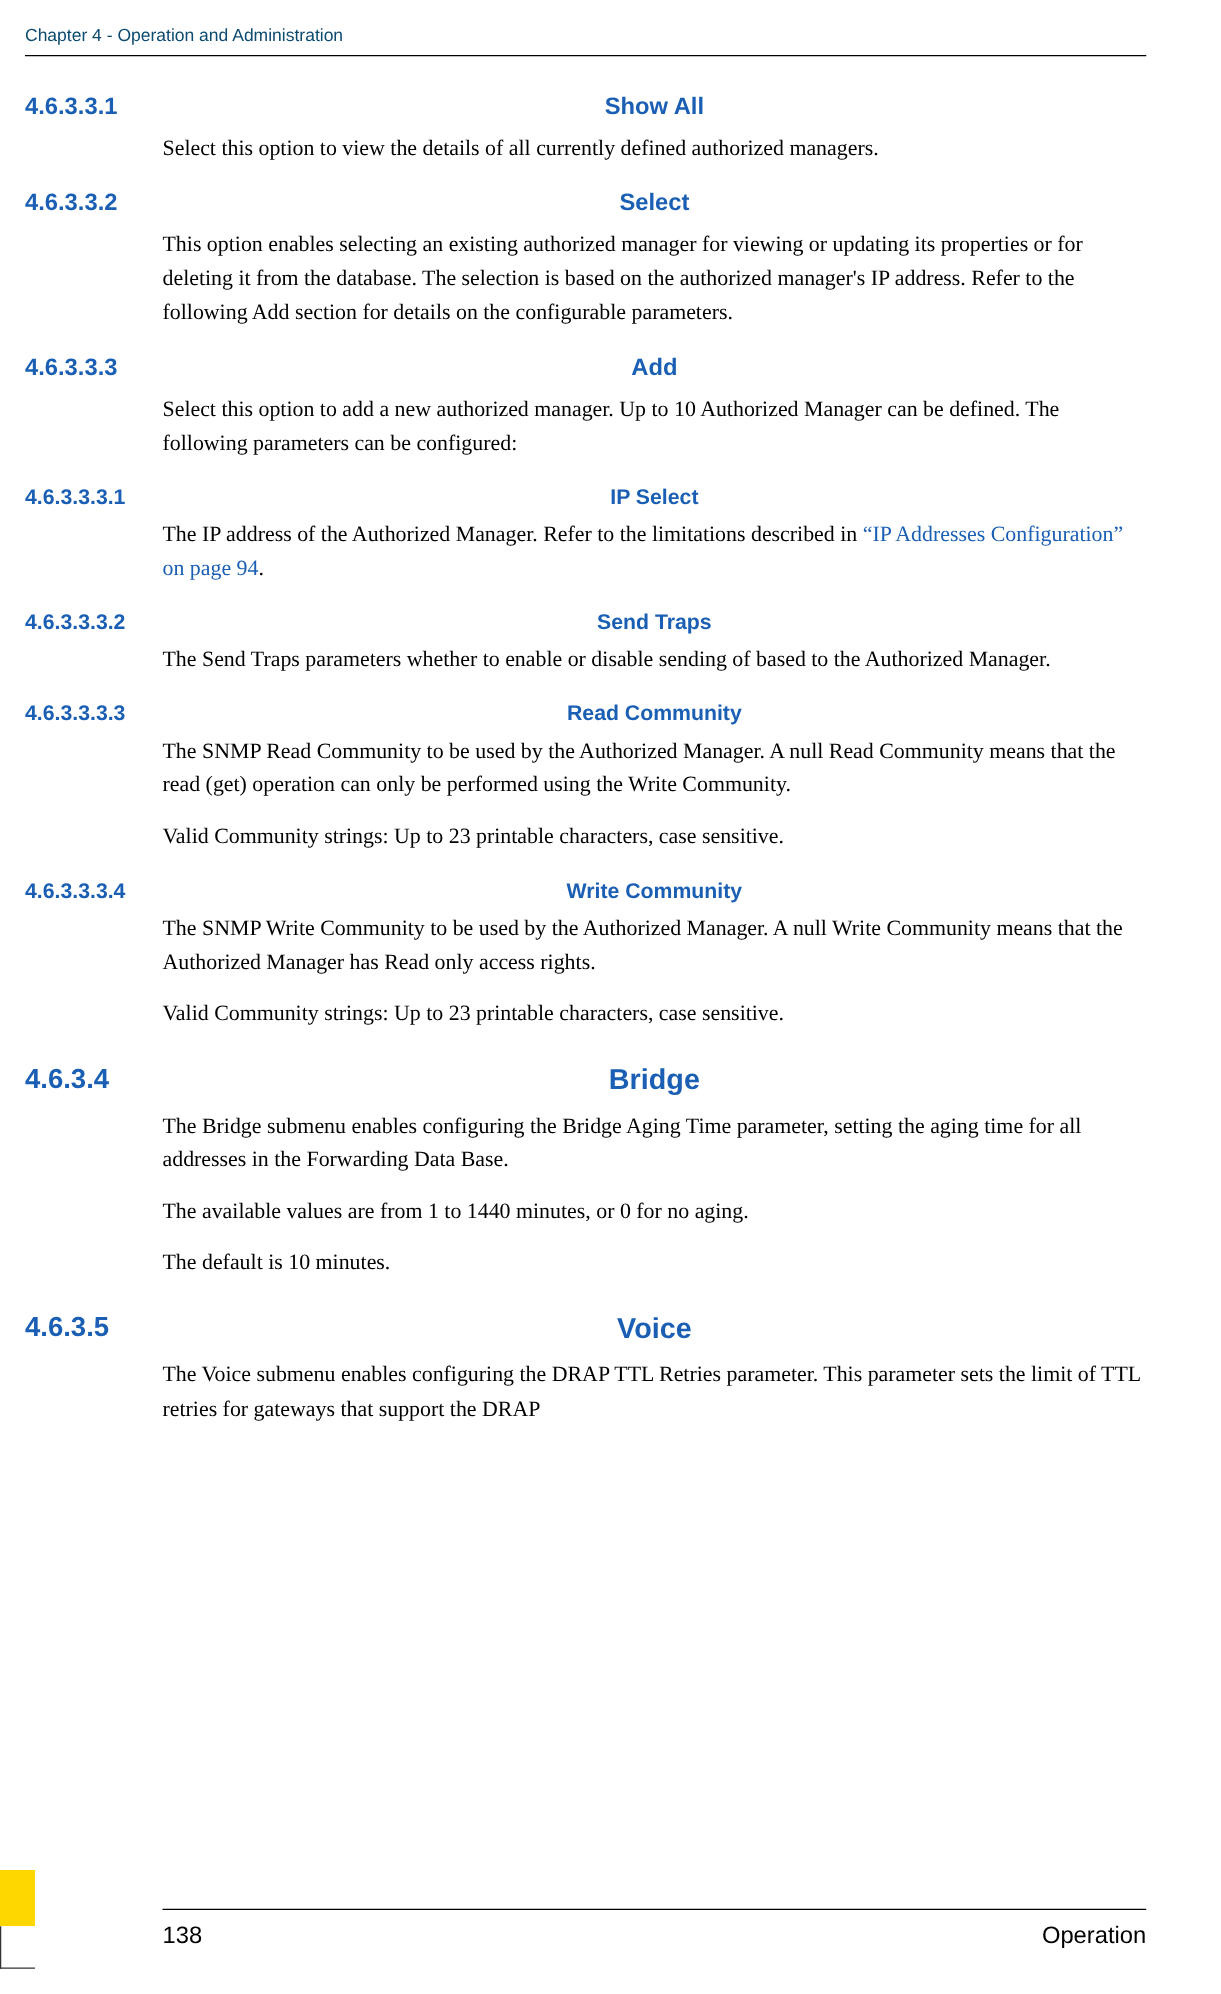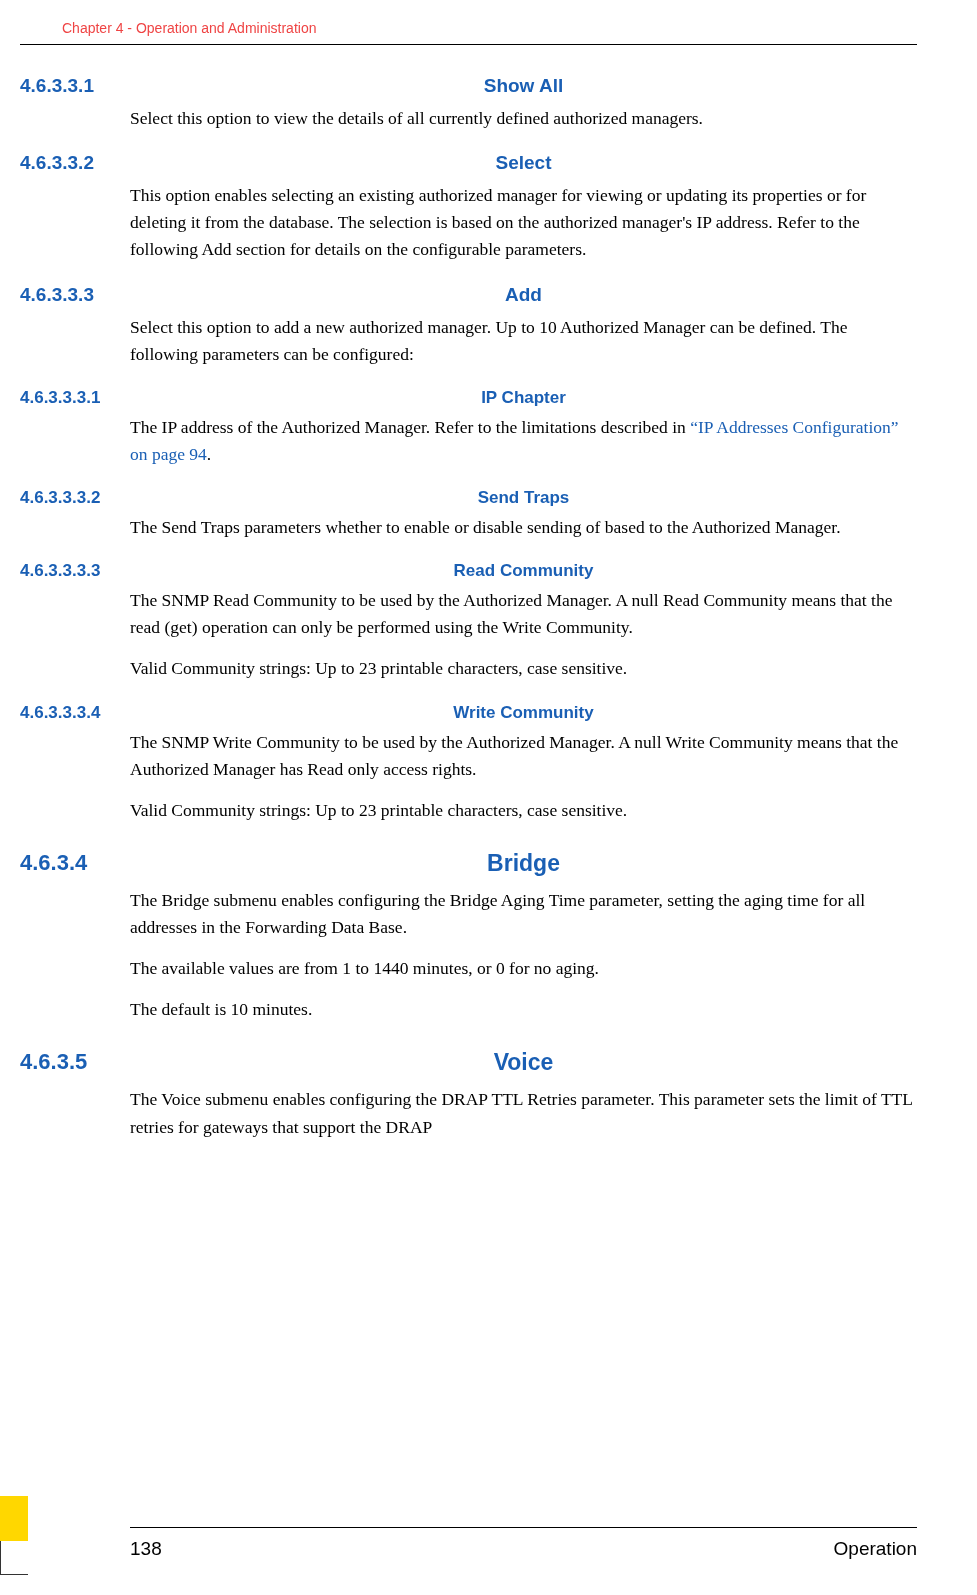--- a/index.html
+++ b/index.html
@@ -15,22 +15,21 @@
       position: relative;
       padding: 0;
     }
     .page-container {
       padding: 20px 60px 0 20px;
     }
     .header-row {
       margin-bottom: 8px;
       font-family: Arial, Helvetica, sans-serif;
       font-size: 14px;
-      color: #ef4444;
-      margin-left: 42px;
+      color: #0c4a6e;
     }
     .header-rule {
       border: none;
       border-top: 1px solid #000;
       margin-bottom: 30px;
     }
     .section {
       display: flex;
       margin-bottom: 6px;
     }
@@ -159,21 +158,21 @@
     <div class="section-num h3-num">4.6.3.3.3</div>
     <div class="section-content">
       <div class="section-title h3-title">Add</div>
       <div class="body-text">Select this option to add a new authorized manager. Up to 10 Authorized Manager can be defined. The following parameters can be configured:</div>
     </div>
   </div>
 
   <div class="section">
     <div class="section-num h4-num">4.6.3.3.3.1</div>
     <div class="section-content">
-      <div class="section-title h4-title">IP Chapter</div>
+      <div class="section-title h4-title">IP Select</div>
       <div class="body-text">
         <span>The IP address of the Authorized Manager. Refer to the limitations described in </span><span class="xref">“IP Addresses Configuration” on page 94</span><span>.</span>
       </div>
     </div>
   </div>
 
   <div class="section">
     <div class="section-num h4-num">4.6.3.3.3.2</div>
     <div class="section-content">
       <div class="section-title h4-title">Send Traps</div>

